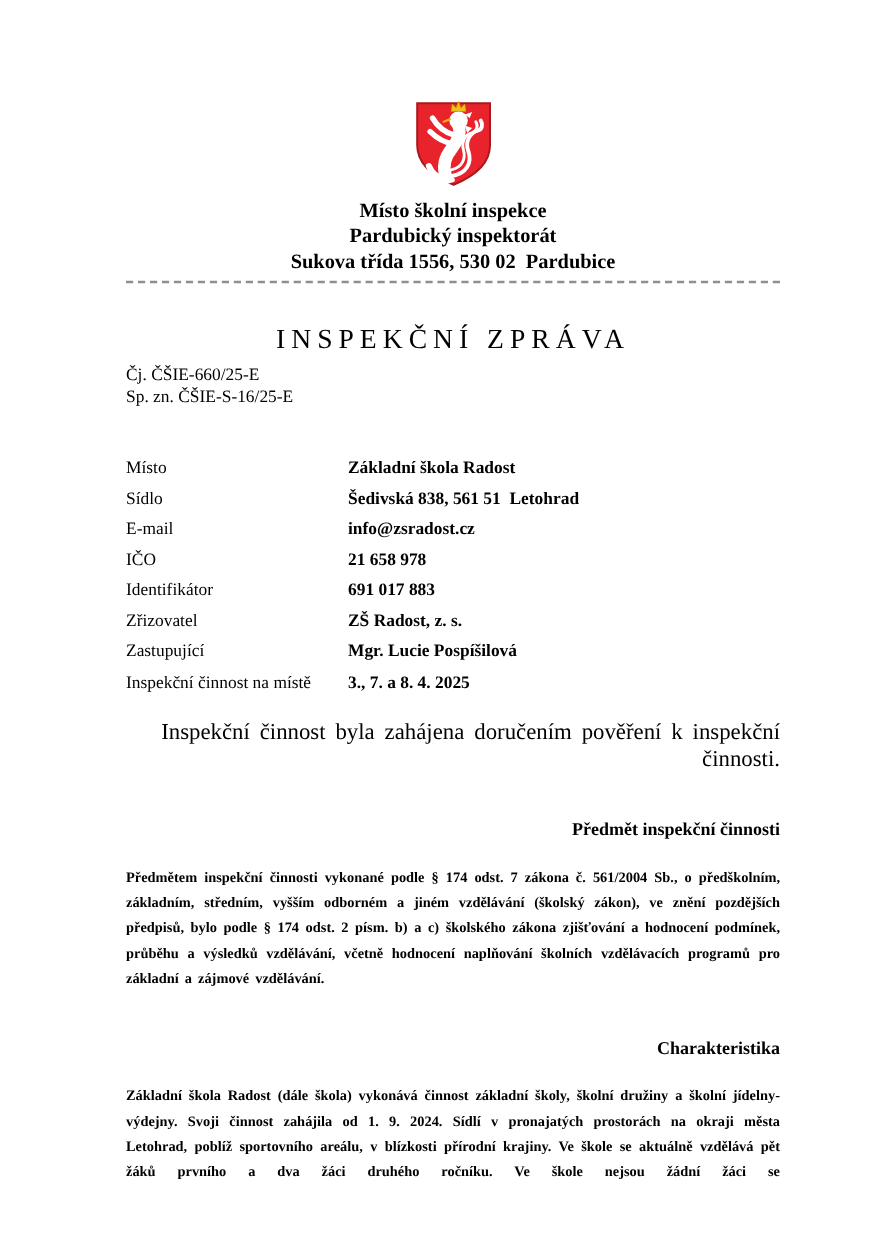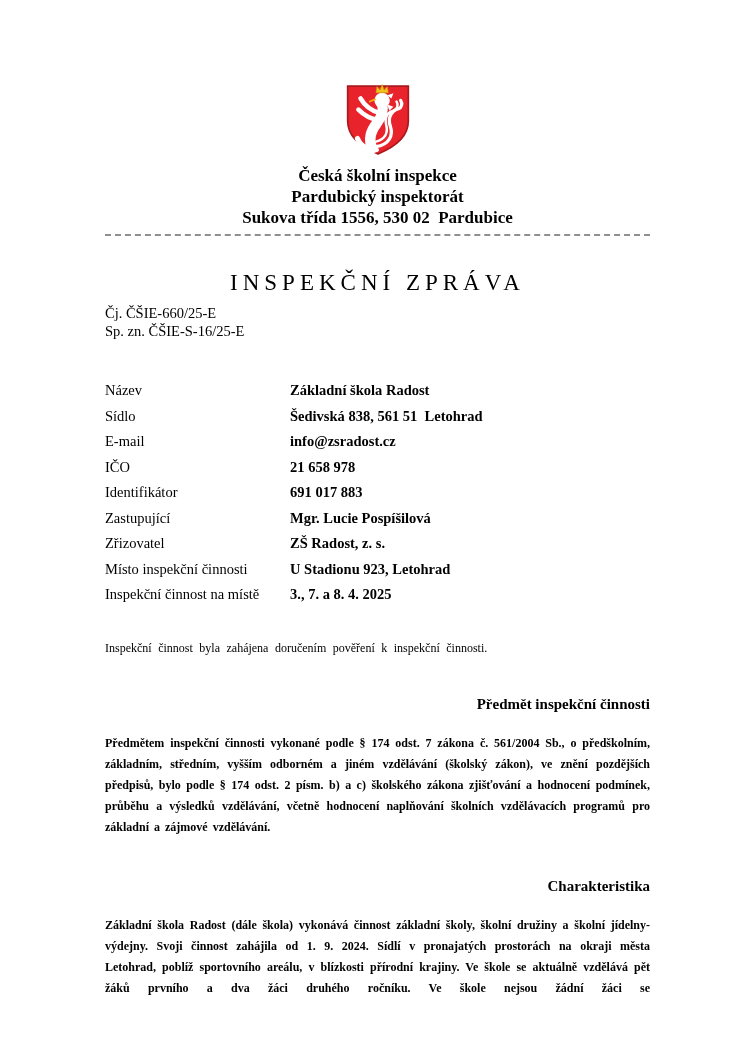--- a/index.html
+++ b/index.html
@@ -50,23 +50,24 @@
     font-size: 14.5px;
   }
   .detail-row {
     display: flex;
     margin-bottom: 9.5px;
     line-height: 16px;
   }
   .detail-label { flex: 0 0 185px; }
   .detail-value { font-weight: bold; white-space: pre-wrap; }
   .intro {
-    margin-top: 39px;
-    font-size: 12px;
+    margin-top: 23px;
+    font-size: 19px;
     word-spacing: 3.5px;
+    text-align: right;
   }
   .section-heading {
     margin-top: 40px;
     text-align: right;
     font-size: 15px;
     font-weight: bold;
   }
   .section-body {
     margin-top: 20px;
     font-size: 12px;
@@ -93,66 +94,62 @@
       <path d="M33,28 C26,26 19,21 15,14" fill="none" stroke="#ffffff" stroke-width="4.5" stroke-linecap="round"></path>
       <path d="M32,35 C25,34 18,30 13,25" fill="none" stroke="#ffffff" stroke-width="4.5" stroke-linecap="round"></path>
       <circle cx="36" cy="16" r="7.5" fill="#ffffff"></circle>
       <path d="M41,20 l6,2 -4,4 z M41,11 l6,-2 -2,5 z" fill="#ffffff"></path>
       <path d="M29,15 l-5,2" stroke="#f0b400" stroke-width="1.8" stroke-linecap="round"></path>
       <path d="M30,8.5 L31,2.5 L34,6 L36,0.5 L38,6 L41,2.5 L42,8.5 Z" fill="#f2c11e" stroke="#caa10a" stroke-width="0.6"></path>
     </svg>
   </div>
 
   <div class="org-header">
-    <div class="org-line">Česká školní inspekce</div>
+    <div class="org-line">Místo školní inspekce</div>
     <div class="org-line">Pardubický inspektorát</div>
     <div class="org-line">Sukova třída 1556, 530 02  Pardubice</div>
   </div>
 
   <div class="separator"></div>
 
   <div class="doc-title">INSPEKČNÍ ZPRÁVA</div>
 
   <div class="refs">
     <div>Čj. ČŠIE-660/25-E</div>
     <div>Sp. zn. ČŠIE-S-16/25-E</div>
   </div>
 
   <div class="details">
     <div class="detail-row">
-      <div class="detail-label">Název</div>
+      <div class="detail-label">Místo</div>
       <div class="detail-value">Základní škola Radost</div>
     </div>
     <div class="detail-row">
       <div class="detail-label">Sídlo</div>
       <div class="detail-value">Šedivská 838, 561 51  Letohrad</div>
     </div>
     <div class="detail-row">
       <div class="detail-label">E-mail</div>
       <div class="detail-value">info@zsradost.cz</div>
     </div>
     <div class="detail-row">
       <div class="detail-label">IČO</div>
       <div class="detail-value">21 658 978</div>
     </div>
     <div class="detail-row">
       <div class="detail-label">Identifikátor</div>
       <div class="detail-value">691 017 883</div>
     </div>
     <div class="detail-row">
-      <div class="detail-label">Zastupující</div>
-      <div class="detail-value">Mgr. Lucie Pospíšilová</div>
-    </div>
-    <div class="detail-row">
       <div class="detail-label">Zřizovatel</div>
       <div class="detail-value">ZŠ Radost, z. s.</div>
     </div>
     <div class="detail-row">
-      <div class="detail-label">Místo inspekční činnosti</div>
-      <div class="detail-value">U Stadionu 923, Letohrad</div>
+      <div class="detail-label">Zastupující</div>
+      <div class="detail-value">Mgr. Lucie Pospíšilová</div>
     </div>
     <div class="detail-row">
       <div class="detail-label">Inspekční činnost na místě</div>
       <div class="detail-value">3., 7. a 8. 4. 2025</div>
     </div>
   </div>
 
   <div class="intro">Inspekční činnost byla zahájena doručením pověření k inspekční činnosti.</div>
 
   <div>

